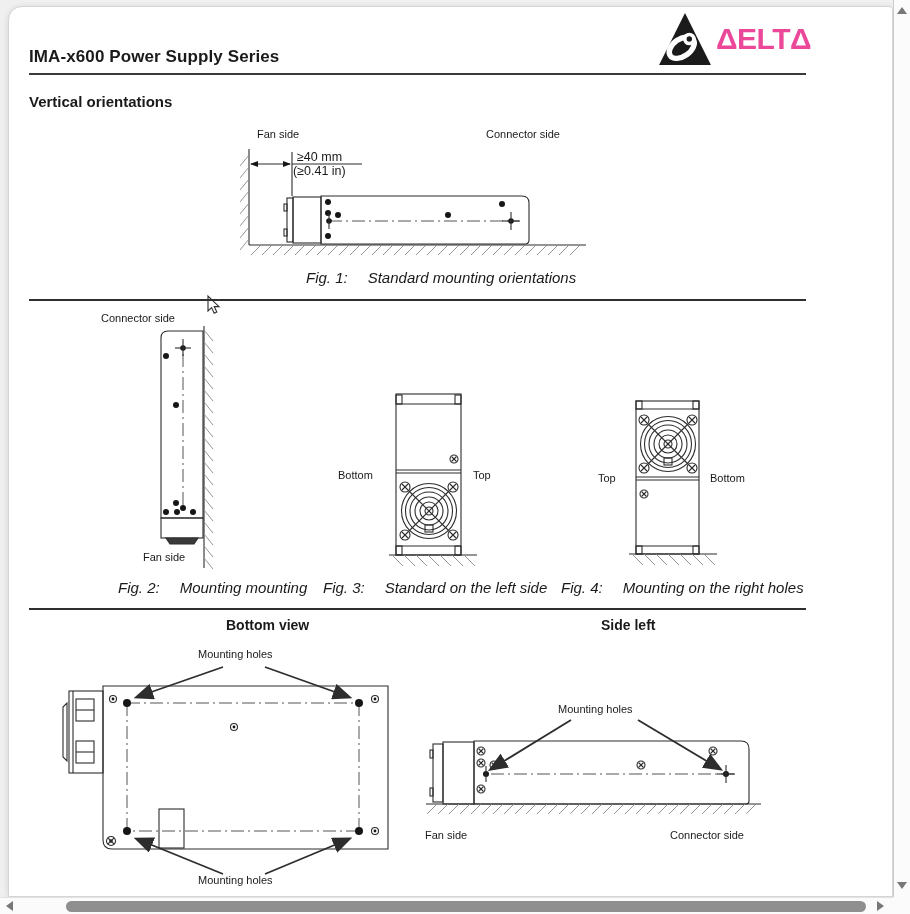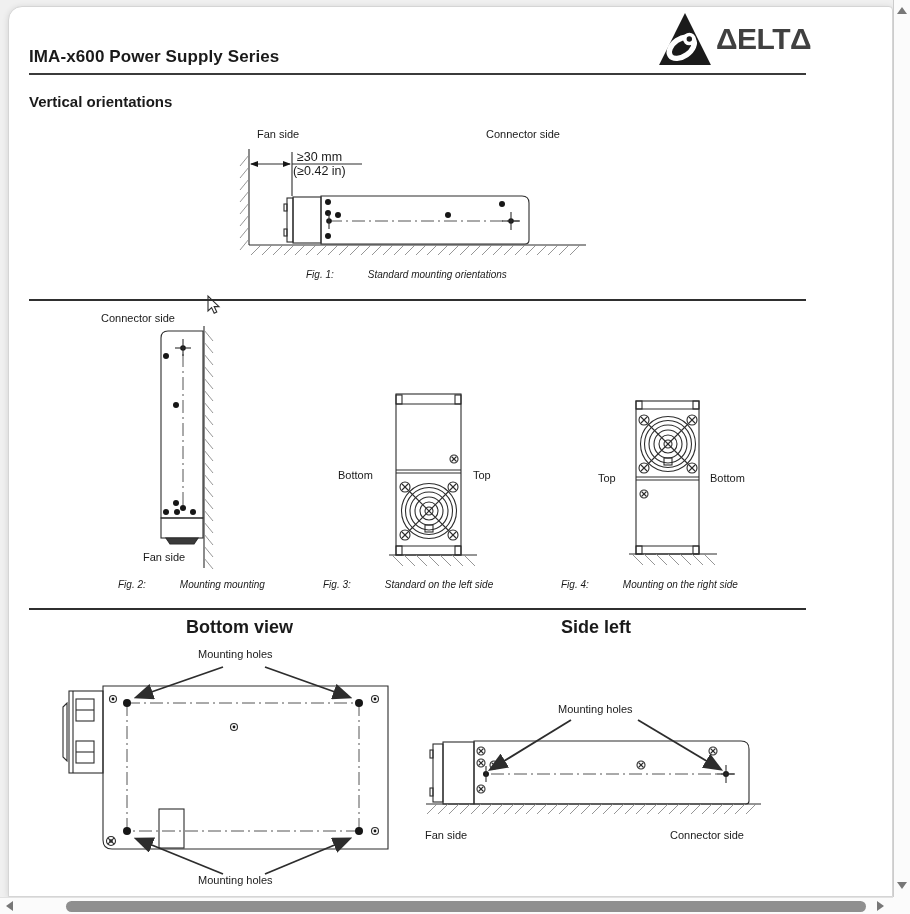--- a/index.html
+++ b/index.html
@@ -3,37 +3,37 @@
 <meta charset="utf-8">
 <style>
   html,body{margin:0;padding:0;}
   .stage{position:relative;width:910px;height:914px;background:#f0f0f0;overflow:hidden;
          font-family:"Liberation Sans",sans-serif;color:#1a1a1a;}
   .card{position:absolute;left:8px;top:6px;width:885px;height:891px;background:#ffffff;
         border:1px solid #d5d5d5;border-radius:14px 4px 0 0;box-shadow:0 1px 6px rgba(0,0,0,.12);box-sizing:border-box;}
   .t{position:absolute;white-space:nowrap;}
   .title{font-size:17px;font-weight:bold;letter-spacing:.1px;}
   .h2{font-size:15px;font-weight:bold;}
-  .h3{font-size:18px;font-weight:bold;}
+  .h3{font-size:14px;font-weight:bold;margin-left:40px;}
   .lbl{font-size:11px;}
   .dim{font-size:12.5px;}
-  .cap{font-size:10px;font-style:italic;display:flex;gap:14px;}
+  .cap{font-size:15px;font-style:italic;display:flex;}
   .cap .cl-label{margin-right:20px;}
   .rule{position:absolute;height:2px;background:#3b3b3b;}
   .divider{position:absolute;height:2px;background:#2f2f2f;}
   .fig{position:absolute;overflow:visible;}
   .fig line,.fig circle,.fig rect,.fig path,.fig polygon,.fig ellipse{stroke:#2d2d2d;fill:none;stroke-width:1.1;}
   .fig .fill{fill:#161616;stroke:none;}
   .fig .dark{fill:#3a3a3a;stroke:#2d2d2d;}
   .fig .cl{stroke:#555;stroke-width:1;stroke-dasharray:13 4 2 4;}
   .fig .aw{stroke-width:1.8;}
   .fig .hatch line{stroke:#8a8a8a;stroke-width:.9;}
   .defs{position:absolute;width:0;height:0;}
   .logo{position:absolute;left:649px;top:5px;display:flex;align-items:center;}
-  .wordmark{font-size:30px;font-weight:bold;letter-spacing:-.5px;color:#404040;margin-left:4px;}
+  .wordmark{font-size:30px;font-weight:bold;letter-spacing:-.5px;color:#ec4899;margin-left:4px;}
   
   .vscroll{position:absolute;left:893px;top:0;width:17px;height:897px;background:#fbfbfb;border-left:1px solid #cccccc;box-sizing:border-box;}
   .hscroll{position:absolute;left:0;top:897px;width:893px;height:17px;background:#fbfbfb;border-top:1px solid #e2e2e2;box-sizing:border-box;}
   .corner{position:absolute;left:893px;top:897px;width:17px;height:17px;background:#fbfbfb;}
   .arr{position:absolute;width:0;height:0;}
   .arr-up{left:3px;top:7px;border-left:5px solid transparent;border-right:5px solid transparent;border-bottom:7px solid #777;}
   .arr-down{left:3px;top:882px;border-left:5px solid transparent;border-right:5px solid transparent;border-top:7px solid #777;}
   .arr-left{left:6px;top:3px;border-top:5px solid transparent;border-bottom:5px solid transparent;border-right:7px solid #777;}
   .arr-right{left:877px;top:3px;border-top:5px solid transparent;border-bottom:5px solid transparent;border-left:7px solid #777;}
   .hthumb{position:absolute;left:66px;top:2.5px;width:800px;height:11px;border-radius:5.5px;background:#8f8f8f;}
@@ -96,22 +96,22 @@
         <circle cx="29" cy="25" r="4.2" fill="#1b1b1b" stroke="#ffffff" stroke-width="3.4"></circle>
       </svg>
       <span class="wordmark">ΔELTΔ</span>
     </div>
     <div class="rule" style="left:20px;top:66px;width:777px;"></div>
 
     <div class="t h2" style="left:20px;top:86px;">Vertical orientations</div>
 
     <div class="t lbl" style="left:248px;top:121px;">Fan side</div>
     <div class="t lbl" style="left:477px;top:121px;">Connector side</div>
-    <div class="t dim" style="left:288px;top:143px;">≥30 mm</div>
-    <div class="t dim" style="left:284px;top:157px;">(≥0.42 in)</div>
+    <div class="t dim" style="left:288px;top:143px;">≥40 mm</div>
+    <div class="t dim" style="left:284px;top:157px;">(≥0.41 in)</div>
 
     <svg class="fig" style="left:222px;top:134px;" width="370" height="126" viewBox="0 0 370 126">
       <line x1="18" y1="8" x2="18" y2="104"></line>
       <g class="hatch">
           <line x1="18" y1="14" x2="9" y2="25"></line>
           <line x1="18" y1="26" x2="9" y2="37"></line>
           <line x1="18" y1="38" x2="9" y2="49"></line>
           <line x1="18" y1="50" x2="9" y2="61"></line>
           <line x1="18" y1="62" x2="9" y2="73"></line>
           <line x1="18" y1="74" x2="9" y2="85"></line>
@@ -288,21 +288,21 @@
           <line x1="90" y1="158" x2="101" y2="169"></line>
           <line x1="102" y1="158" x2="113" y2="169"></line>
           <line x1="114" y1="158" x2="125" y2="169"></line>
           <line x1="126" y1="158" x2="137" y2="169"></line>
           <line x1="138" y1="158" x2="149" y2="169"></line>
         </g>
     </svg>
 
     <div class="t cap" style="left:552px;top:572px;">
       <span class="cl-label">Fig. 4:</span>
-      <span>Mounting on the right side</span>
+      <span>Mounting on the right holes</span>
     </div>
 
     <div class="divider" style="left:20px;top:601px;width:777px;"></div>
 
     <div class="t h3" style="left:177px;top:610px;">Bottom view</div>
     <div class="t h3" style="left:552px;top:610px;">Side left</div>
 
     <div class="t lbl" style="left:189px;top:641px;">Mounting holes</div>
 
     <svg class="fig" style="left:42px;top:639px;" width="350" height="250" viewBox="0 0 350 250">

